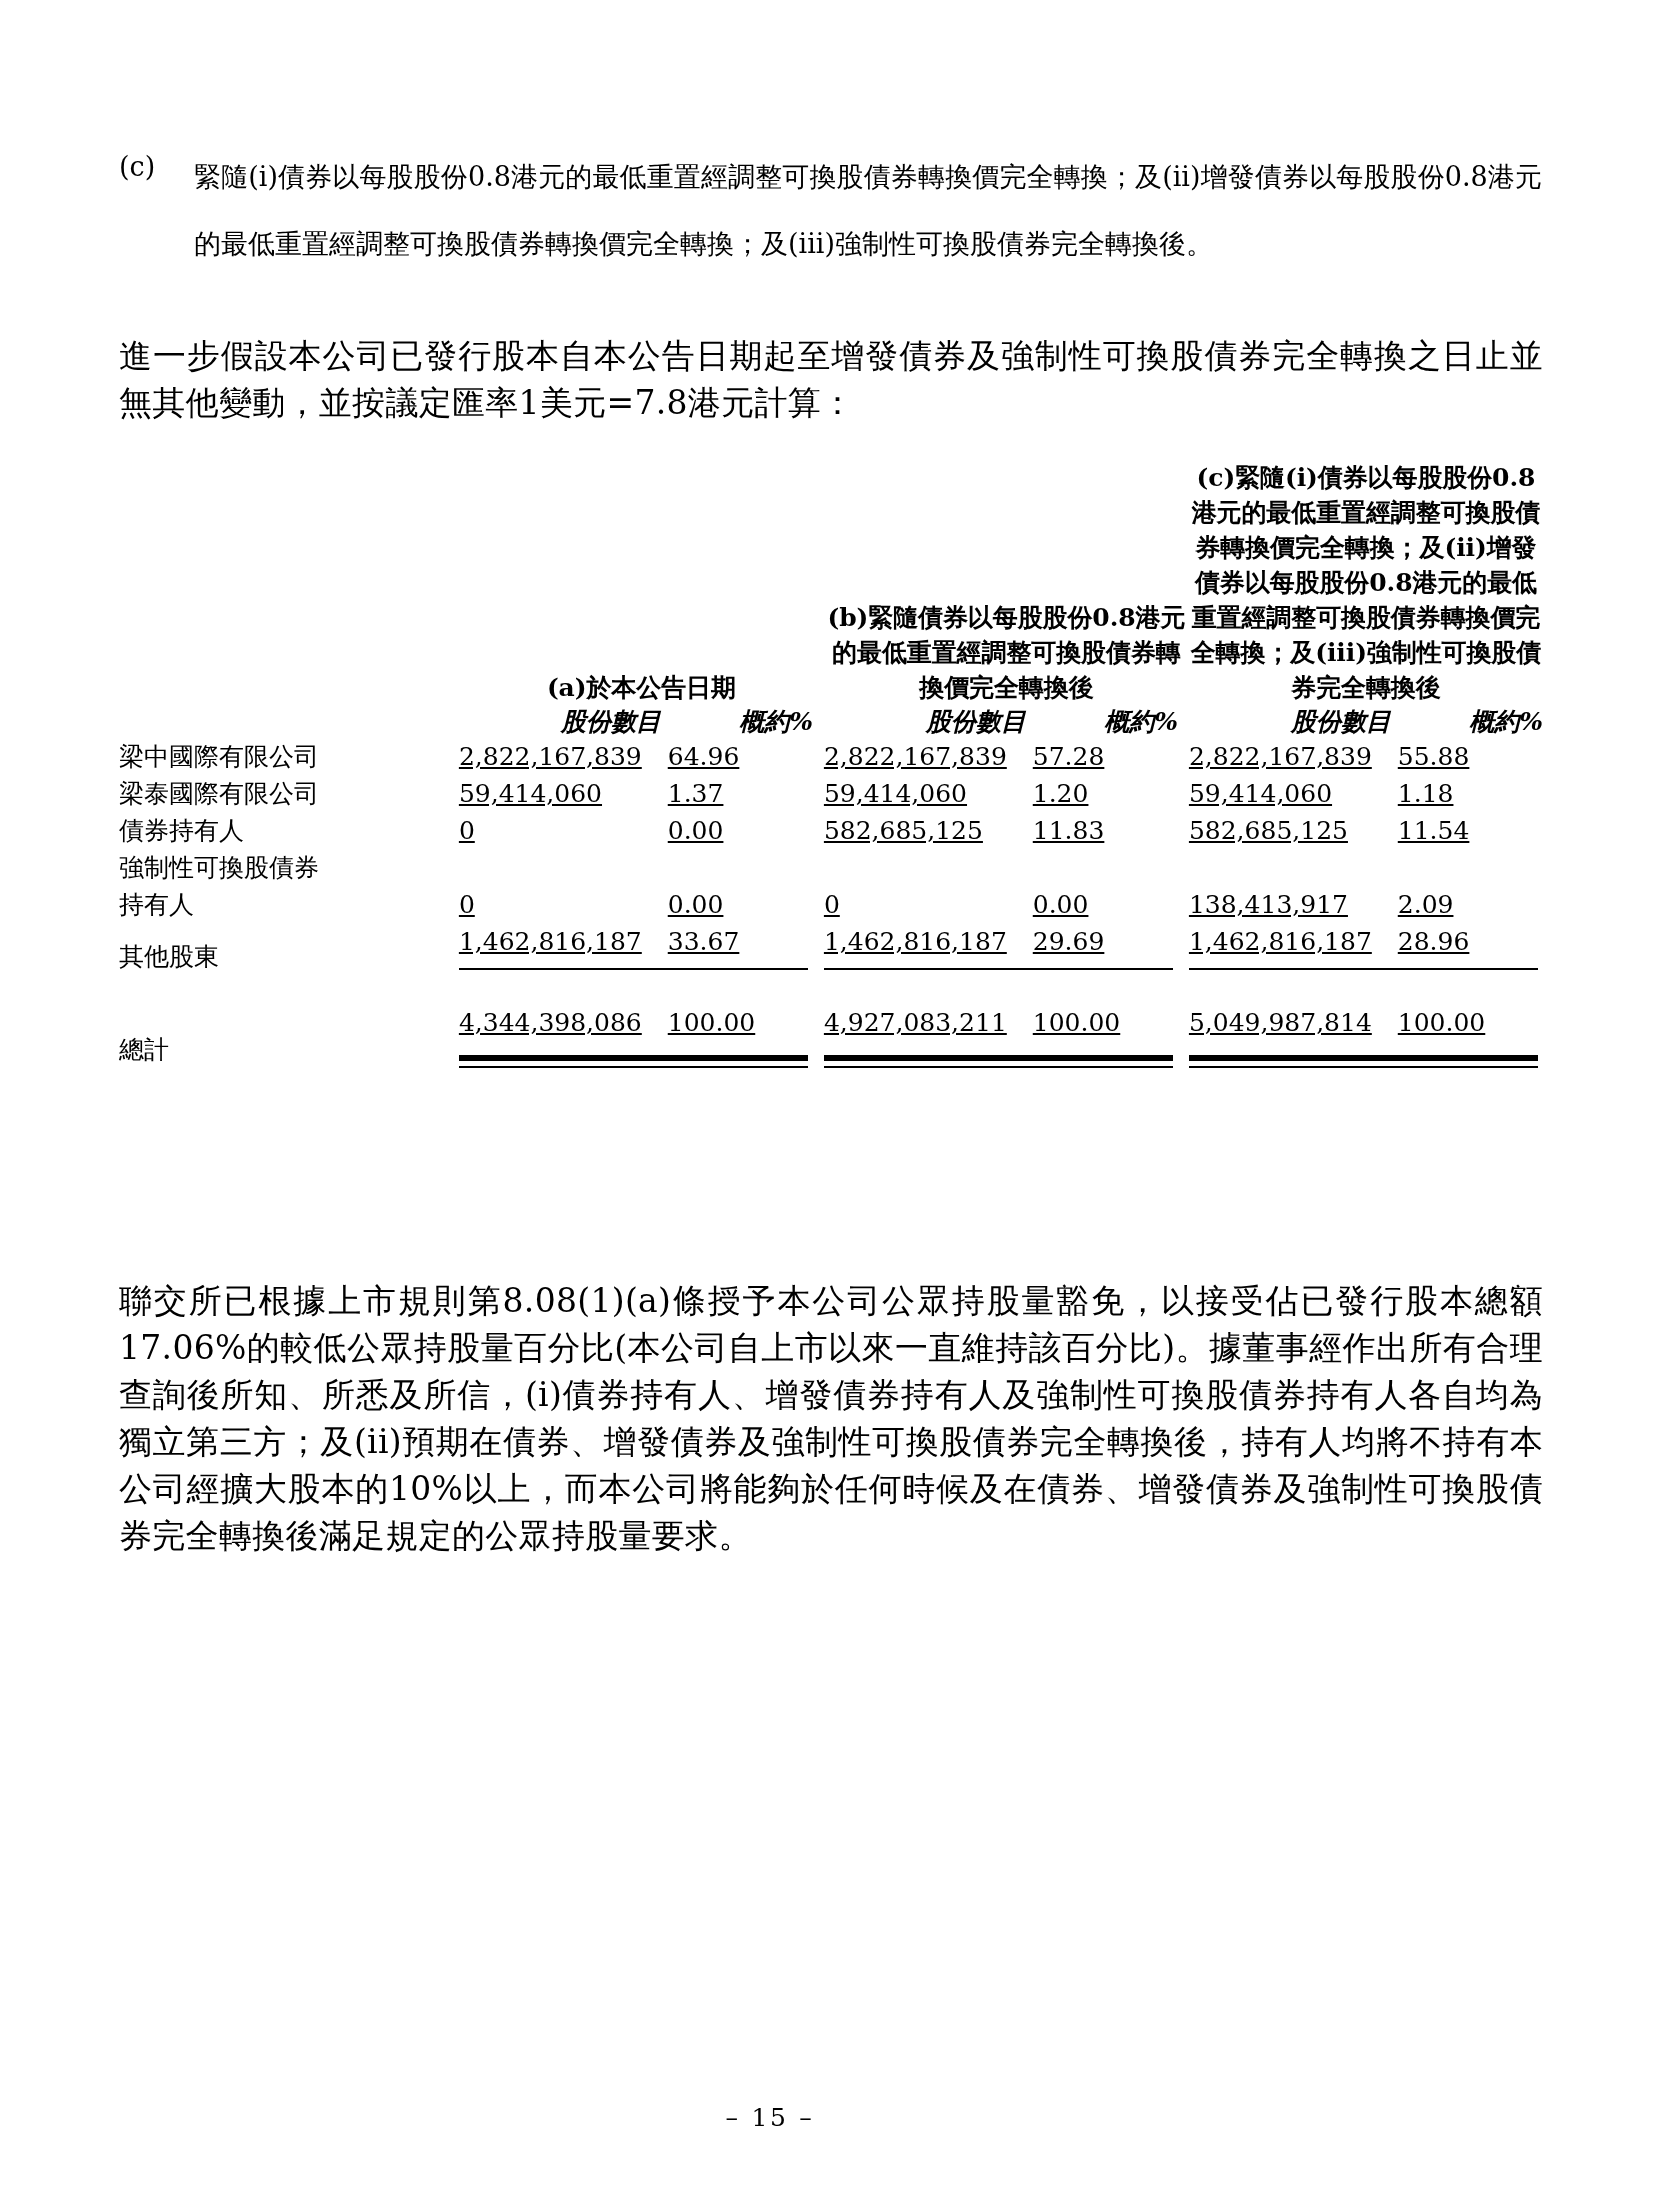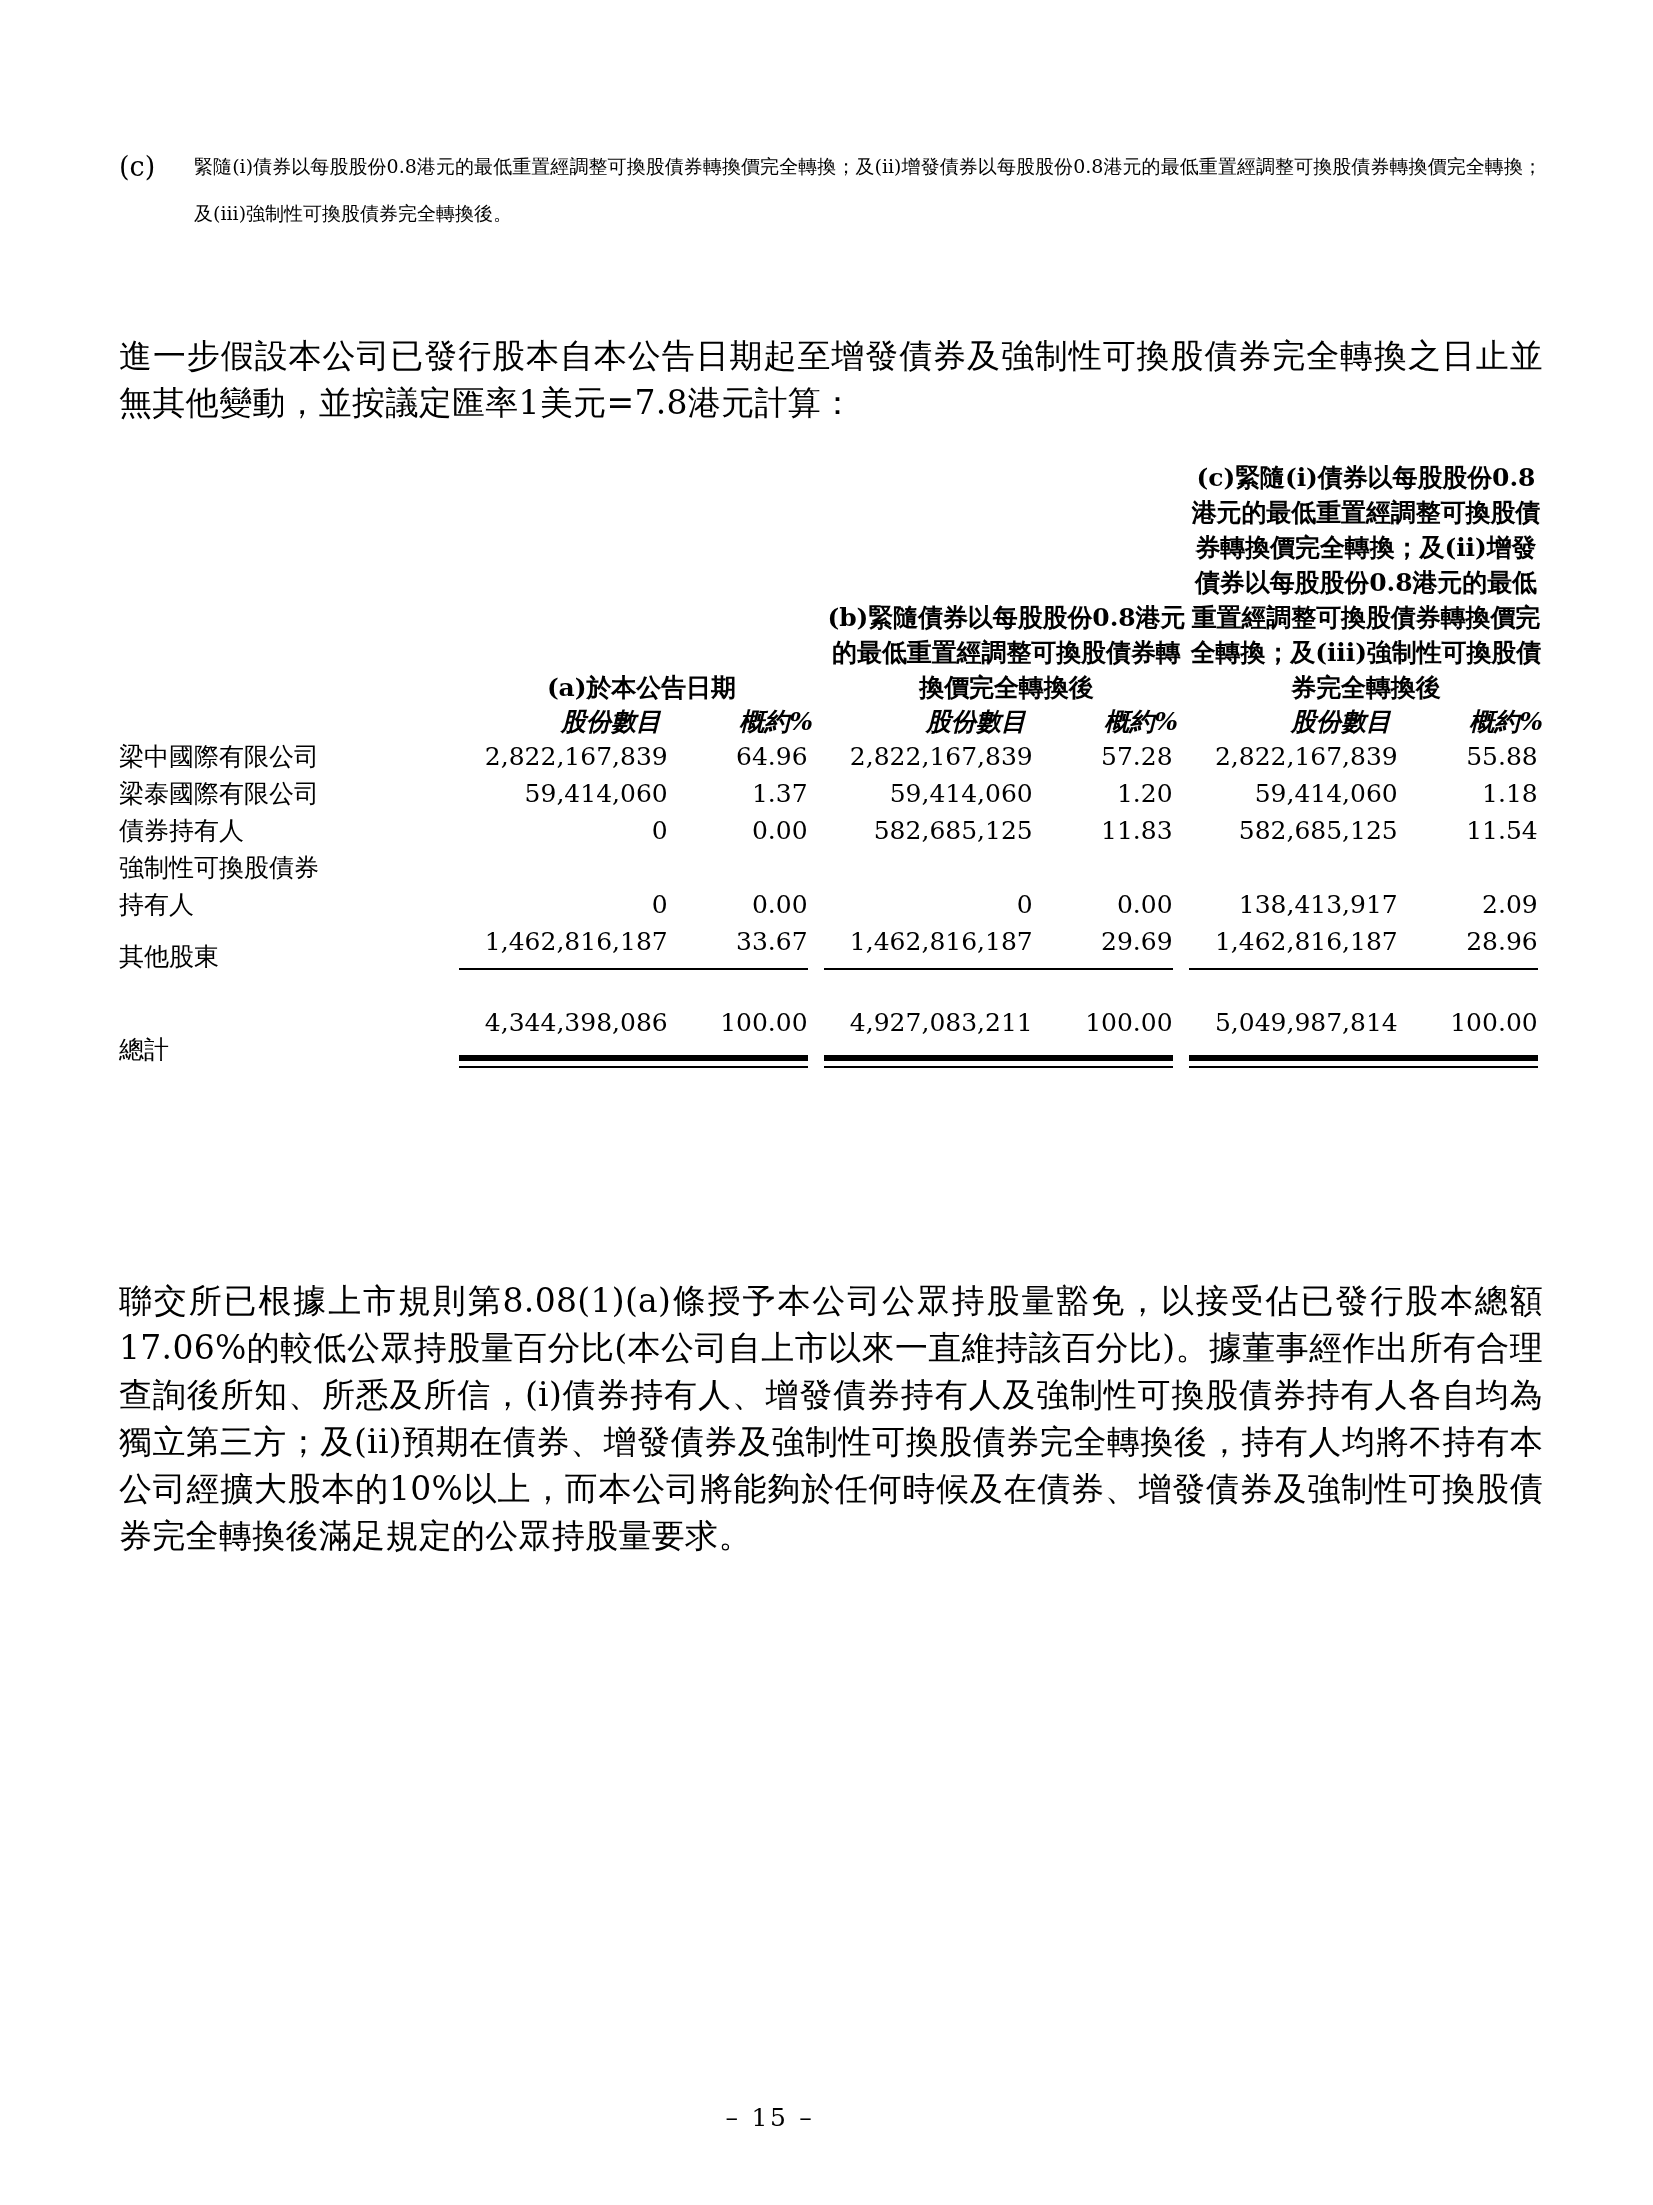--- a/index.html
+++ b/index.html
@@ -38,22 +38,22 @@
     display: flex;
     align-items: flex-start;
   }
   .clause-marker {
     flex: 0 0 75px;
     font-size: 27px;
     line-height: 47px;
   }
   .clause-body {
     flex: 1 1 auto;
-    font-size: 19px;
-    line-height: 47px;
+    font-size: 27px;
+    line-height: 67px;
     text-align: justify;
     text-justify: inter-ideograph;
   }
 
   
   .intro-para {
     position: absolute;
     left: 119px;
     top: 332px;
     width: 1424px;
@@ -104,27 +104,27 @@
 
   .row-label {
     text-align: left;
     font-size: 27px;
     line-height: 37px;
     padding-top: 33px;
     vertical-align: top;
     white-space: pre-line;
   }
   .num {
-    text-align: right;
     font-size: 27px;
     line-height: 37px;
     padding-top: 33px;
     padding-right: 6.7px;
     vertical-align: top;
     white-space: nowrap;
+    text-decoration: underline;
   }
   .num.pct { padding-right: 5.3px; margin-top: 29px; }
 
   
   tr.subtotal td.num { padding-bottom: 5.3px; }
   tr.subtotal td.num .ul-box {
     display: block;
     border-bottom: 2px solid #000;
     padding-bottom: 8px;
   }

